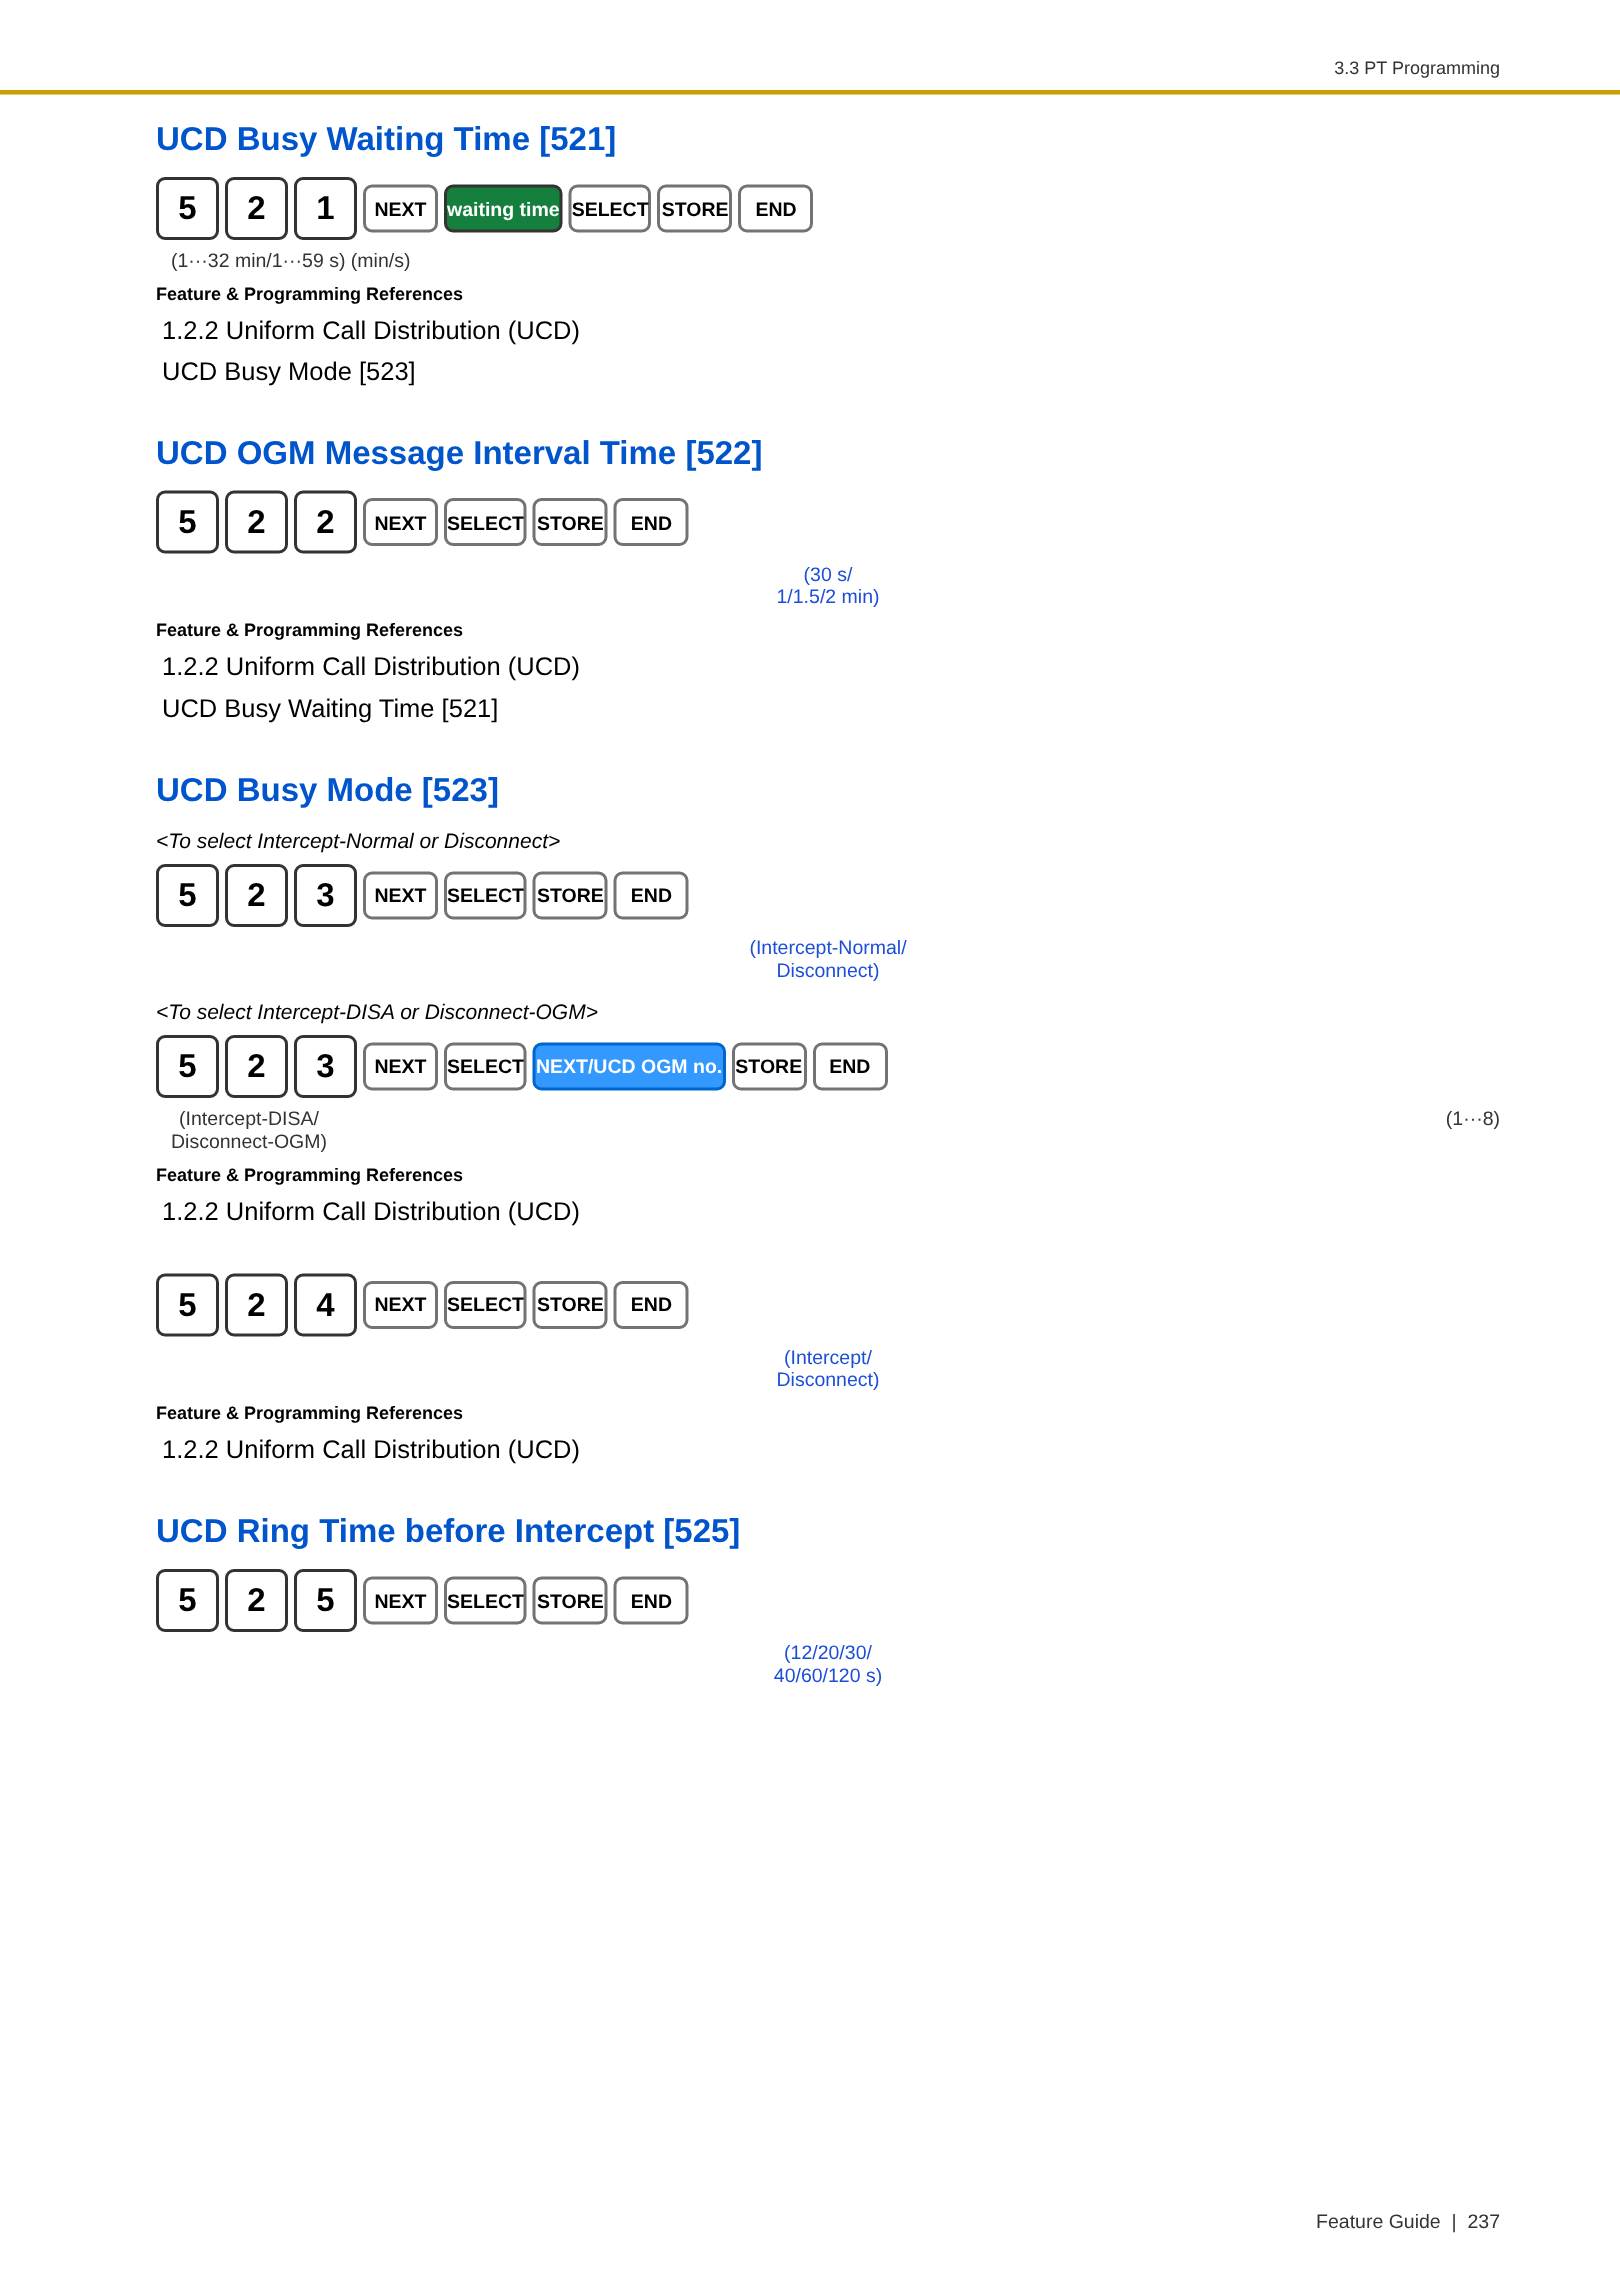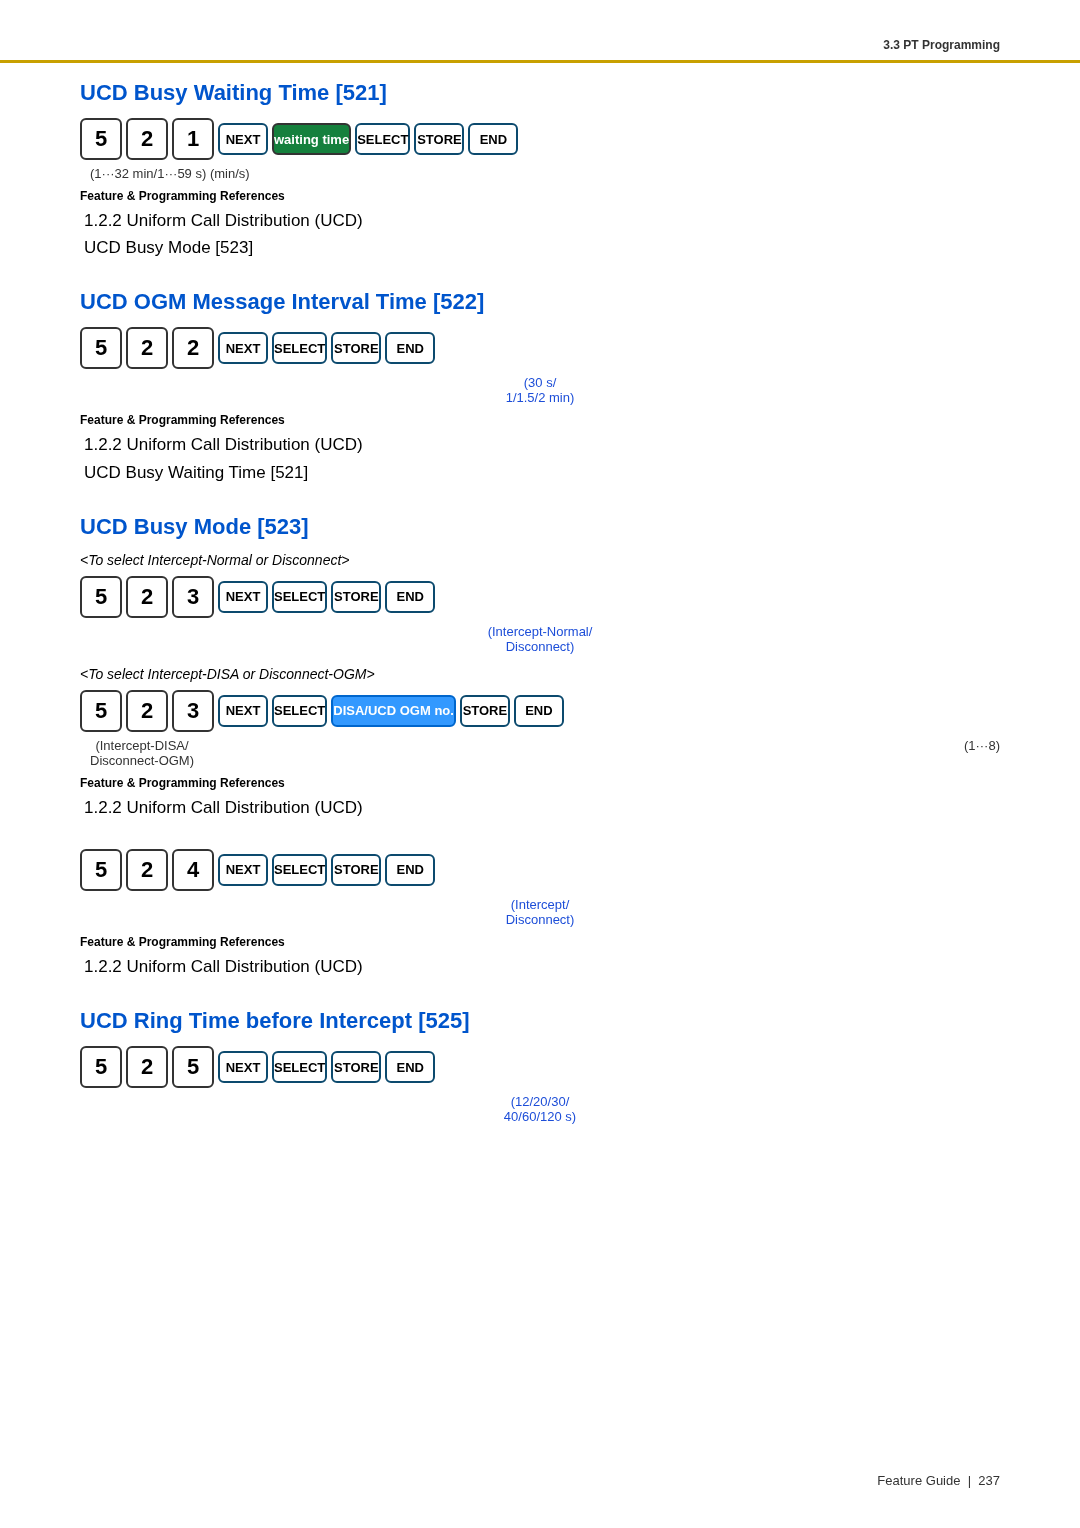--- a/index.html
+++ b/index.html
@@ -26,21 +26,20 @@
       height: 3px;
       background: #c8a000;
     }
 
     .header-right {
       position: absolute;
       top: 38px;
       right: 80px;
       font-size: 12px;
       color: #333;
-      font-weight: bold;
     }
 
     .section {
       margin-bottom: 28px;
     }
 
     .section-title {
       font-size: 22px;
       font-weight: bold;
       color: #0055cc;
@@ -67,21 +66,21 @@
       font-size: 22px;
       font-weight: bold;
       background: #ffffff;
       color: #000000;
     }
 
     .btn {
       display: flex;
       align-items: center;
       justify-content: center;
-      border: 2px solid #0c4a6e;
+      border: 2px solid #737373;
       border-radius: 6px;
       padding: 4px 0;
       height: 32px;
       font-size: 13px;
       font-weight: bold;
       background: #ffffff;
       color: #000000;
       min-width: 50px;
     }
 
@@ -147,21 +146,21 @@
   </style>
 </head>
 <body>
 
 <div class="top-rule"></div>
 
 <div class="header-right">
   <span>3.3 PT Programming</span>
 </div>
 
-<div class="page-container" style="padding-top: 80px;">
+<div class="page-container" style="padding-top: 80px; margin-left: 24px;">
 
   <div class="section">
     <div class="section-title">UCD Busy Waiting Time [521]</div>
 
     <div class="key-row">
       <div class="key-box">5</div>
       <div class="key-box">2</div>
       <div class="key-box">1</div>
       <div class="btn">NEXT</div>
       <div class="btn btn-highlight">waiting time</div>
@@ -220,21 +219,21 @@
       <span>Disconnect)</span>
     </div>
 
     <div class="sub-heading" style="margin-top:12px;">&lt;To select Intercept-DISA or Disconnect-OGM&gt;</div>
     <div class="key-row">
       <div class="key-box">5</div>
       <div class="key-box">2</div>
       <div class="key-box">3</div>
       <div class="btn">NEXT</div>
       <div class="btn">SELECT</div>
-      <div class="btn btn-highlight-blue">DISA/UCD OGM no.</div>
+      <div class="btn btn-highlight-blue">NEXT/UCD OGM no.</div>
       <div class="btn">STORE</div>
       <div class="btn">END</div>
     </div>
     <div style="display:flex; gap: 100px; margin-left: 10px; margin-bottom: 8px; justify-content: space-between;">
       <div class="caption-under">(Intercept-DISA/<br>Disconnect-OGM)</div>
       <div class="caption-under">(1···8)</div>
     </div>
 
     <div class="feature-heading">Feature &amp; Programming References</div>
     <div class="feature-list">

